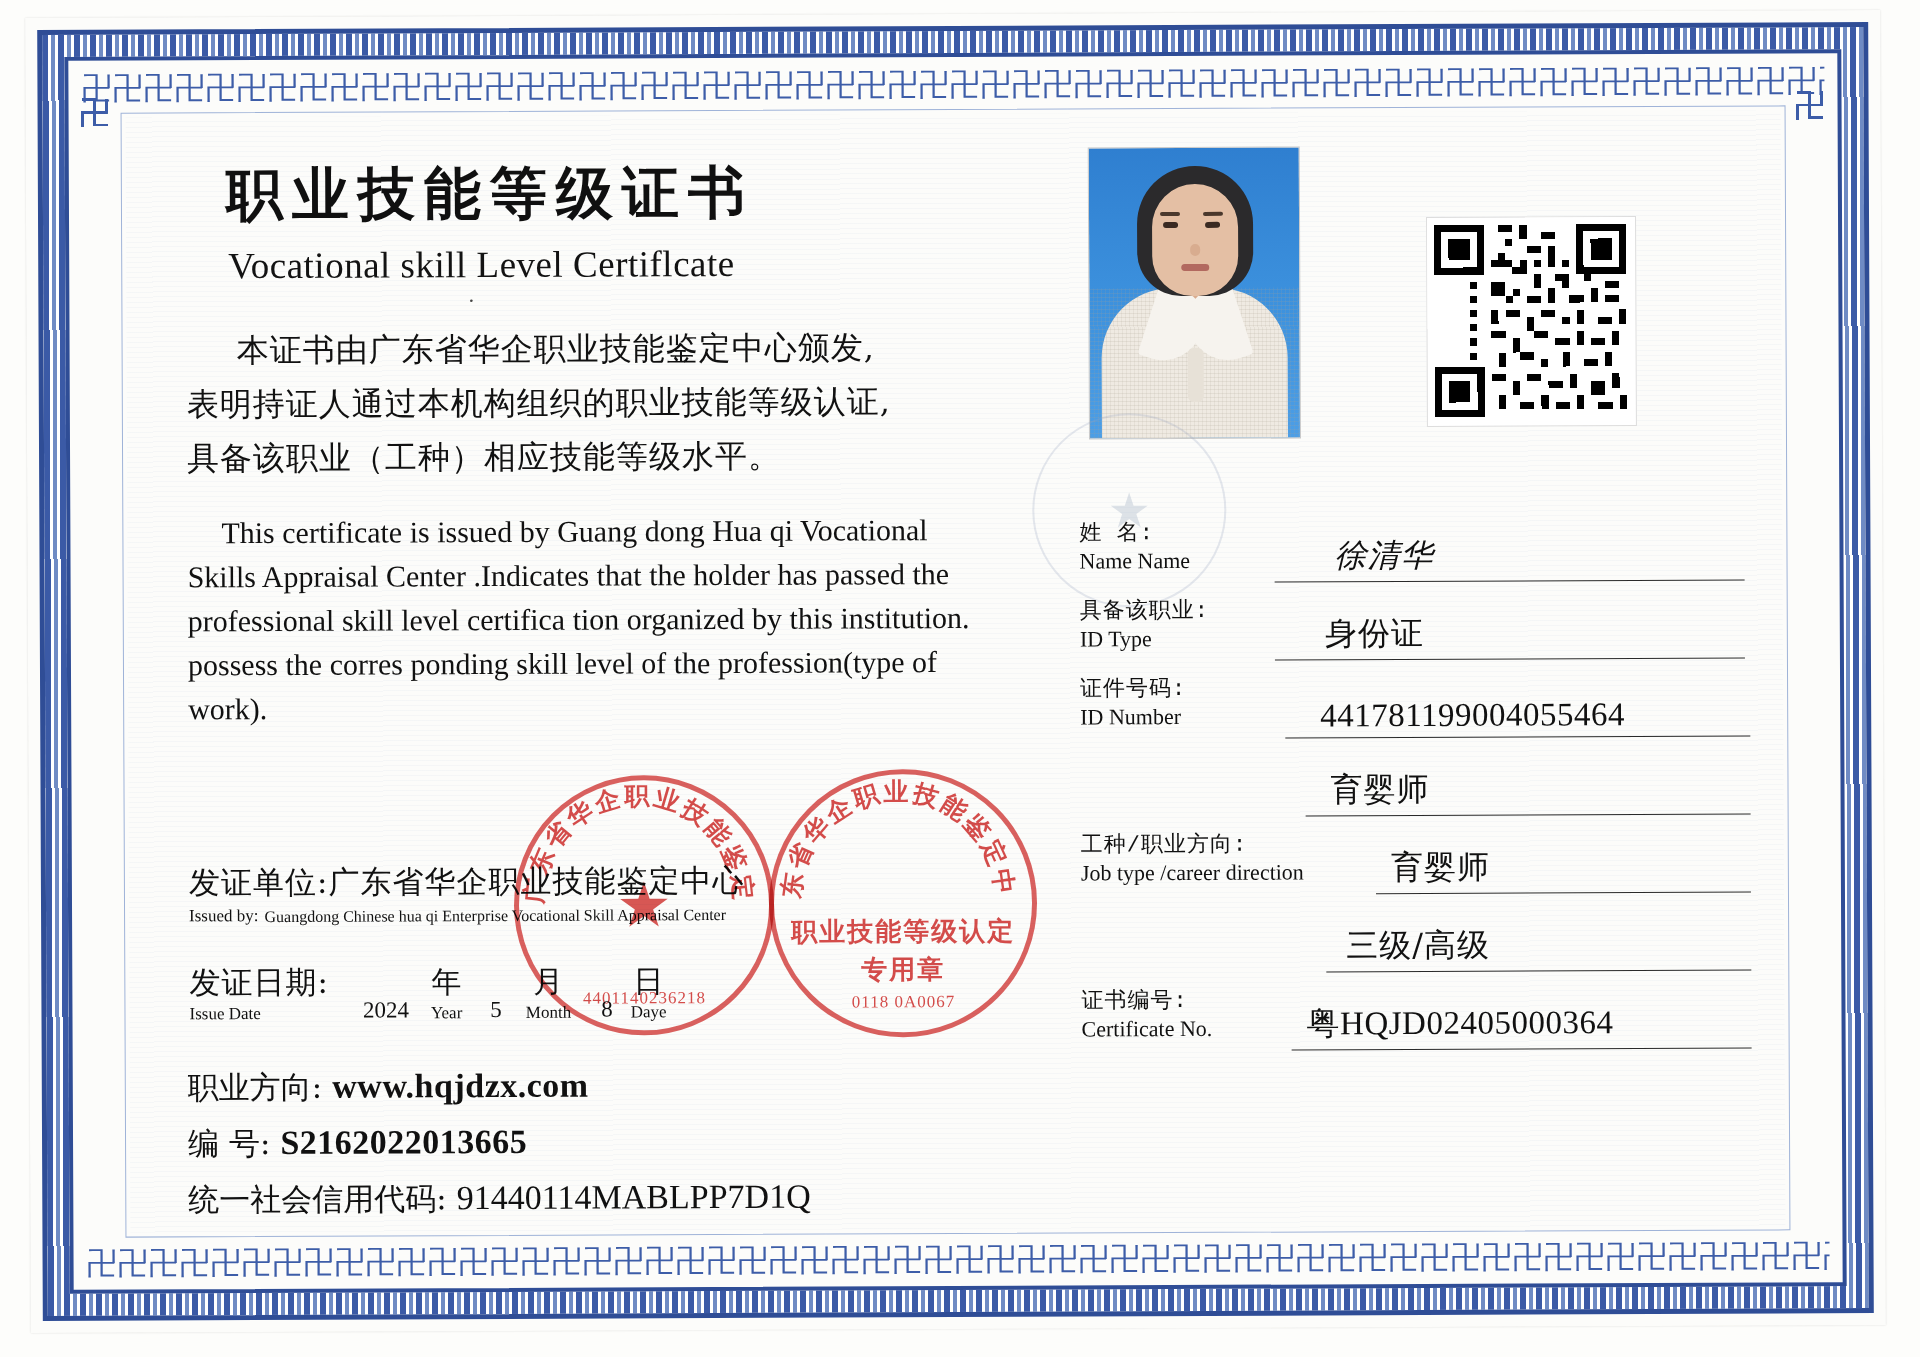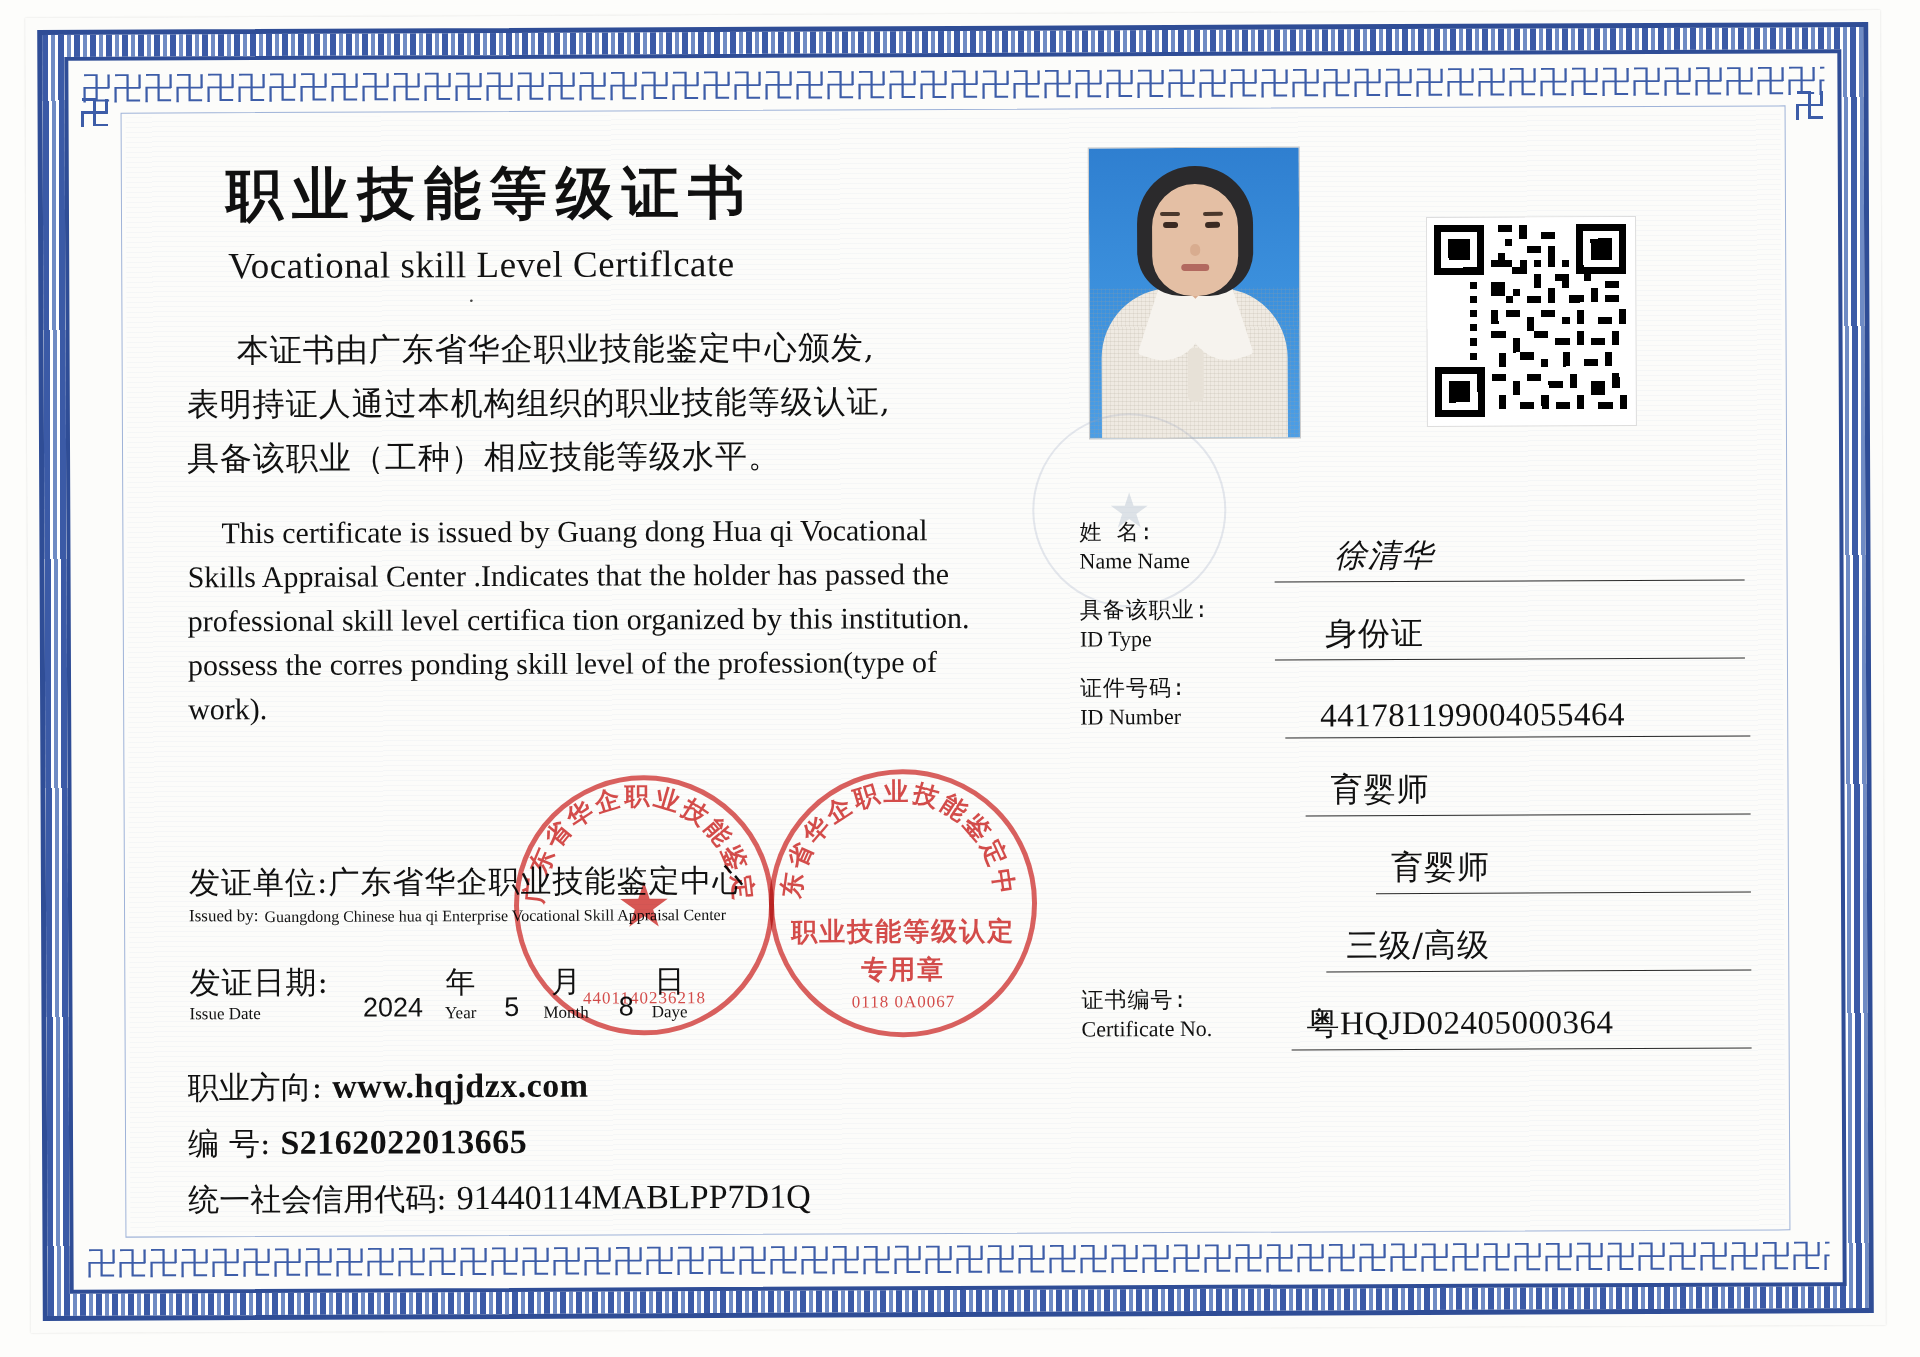--- a/index.html
+++ b/index.html
@@ -190,22 +190,22 @@
 
   .date-row {
     position: absolute;
     left: 60px;
     top: 845px;
     width: 830px;
     display: flex;
     align-items: flex-end;
   }
   .date-num {
-    font-family: Liberation Sans, sans-serif;
-    font-size: 27px;
+    font-family: Liberation Serif, serif;
+    font-size: 23px;
     color: #111;
   }
   .date-cn {
     font-family: "DejaVu Serif", serif;
     font-size: 30px;
     color: #111;
   }
   .date-en {
     font-family: "Liberation Serif", serif;
     font-size: 17px;
@@ -707,20 +707,24 @@
           <div class="f-line" style="left:205px; width:465px;"></div>
           <div class="f-value num" style="left:240px;">441781199004055464</div>
         </div>
 
         <div class="field">
           <div class="f-line" style="left:225px; width:445px;"></div>
           <div class="f-value" style="left:250px;">育婴师</div>
         </div>
 
         <div class="field">
+          <div class="f-label">
+            <div class="f-cn">工种/职业方向:</div>
+            <div class="f-en">Job type /career direction</div>
+          </div>
           <div class="f-line" style="left:295px; width:375px;"></div>
           <div class="f-value" style="left:310px;">育婴师</div>
         </div>
 
         <div class="field">
           <div class="f-line" style="left:245px; width:425px;"></div>
           <div class="f-value" style="left:265px;">三级/高级</div>
         </div>
 
         <div class="field">

